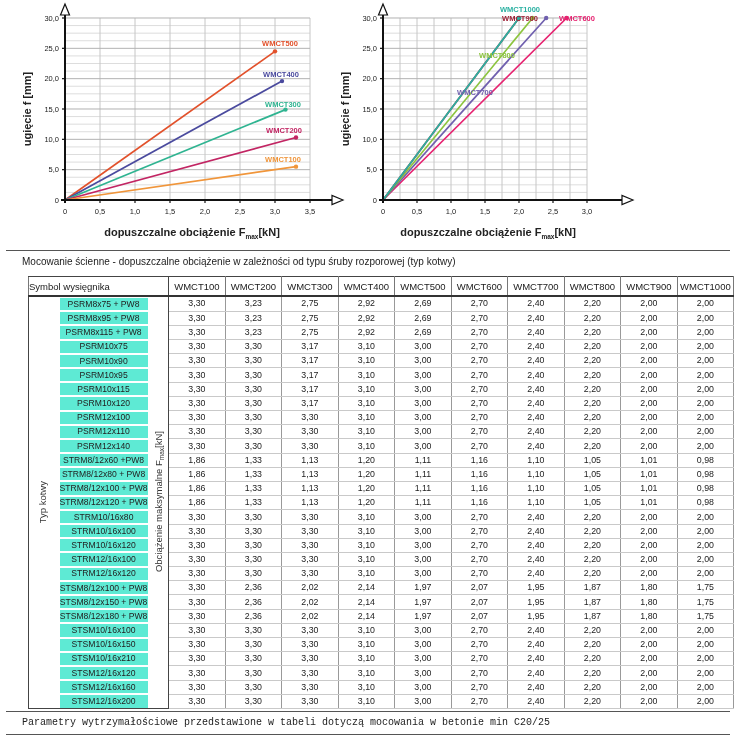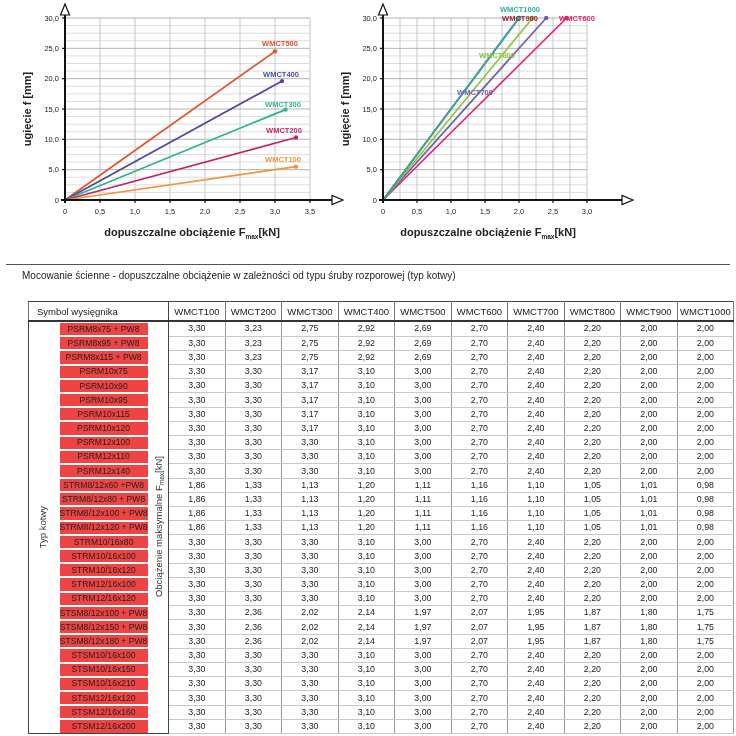--- a/index.html
+++ b/index.html
@@ -1,27 +1,27 @@
 <!DOCTYPE html>
 <html><head>
 <meta charset="utf-8">
 <style>
   html,body{margin:0;padding:0;background:#fff;}
   body{width:736px;height:736px;overflow:hidden;font-family:"Liberation Sans",sans-serif;color:#1a1a1a;}
   .charts-wrap{width:736px;height:250px;position:relative;}
   svg{display:block;}
-  .bar{margin:14px 6px;border-top:1px solid #555;padding:5px 0 6px 16px;font-size:10px;color:#222;}
+  .bar{margin:0 6px;border-top:1px solid #555;padding:5px 0 6px 16px;font-size:10px;color:#222;}
   .bar-bottom{margin:2px 6px 0 6px;font-family:Liberation Mono, monospace;}
   .endline{margin:0 6px;border-top:1px solid #555;height:0;}
   table.dtable{border-collapse:collapse;table-layout:fixed;margin:3px 0 2px 28px;font-size:9px;border:1.5px solid #444;}
   .dtable th{font-weight:normal;font-size:9.5px;height:18px;padding:0;border:1px solid #777;border-top:1.5px solid #444;border-bottom:2px solid #333;background:#fff;white-space:nowrap;overflow:hidden;}
-  .dtable th.corner{text-align:left;padding-left:8px;border-right:1.5px solid #444;}
+  .dtable th.corner{text-align:left;border-right:1.5px solid #444;}
   .dtable td{height:12.2px;padding:0;line-height:1;white-space:nowrap;overflow:hidden;}
   .dtable td.val{text-align:center;border-left:1px solid #999;border-right:1px solid #999;border-top:1px solid #c9c9c9;border-bottom:1px solid #c9c9c9;font-size:8.8px;color:#222;}
-  .dtable td.rowlabel{background:#ef4444;background-clip:content-box;text-align:center;font-size:8.6px;padding:1px 3px;border:none;color:#222;}
+  .dtable td.rowlabel{background:#5eead4;background-clip:content-box;text-align:center;font-size:8.6px;padding:1px 3px;border:none;color:#222;}
   .dtable td.vcell{border:none;background:#fff;text-align:center;vertical-align:middle;}
   .dtable td.vcell-fmax{border-right:1.5px solid #444;}
   .vert{display:inline-block;writing-mode:vertical-rl;transform:rotate(180deg);font-size:9.5px;color:#333;white-space:nowrap;}
   .vert sub{font-size:6.5px;}
 </style>
 </head>
 <body>
 
 <div class="charts-wrap">
   <svg id="charts-svg" width="736" height="250" viewBox="0 0 736 250">

